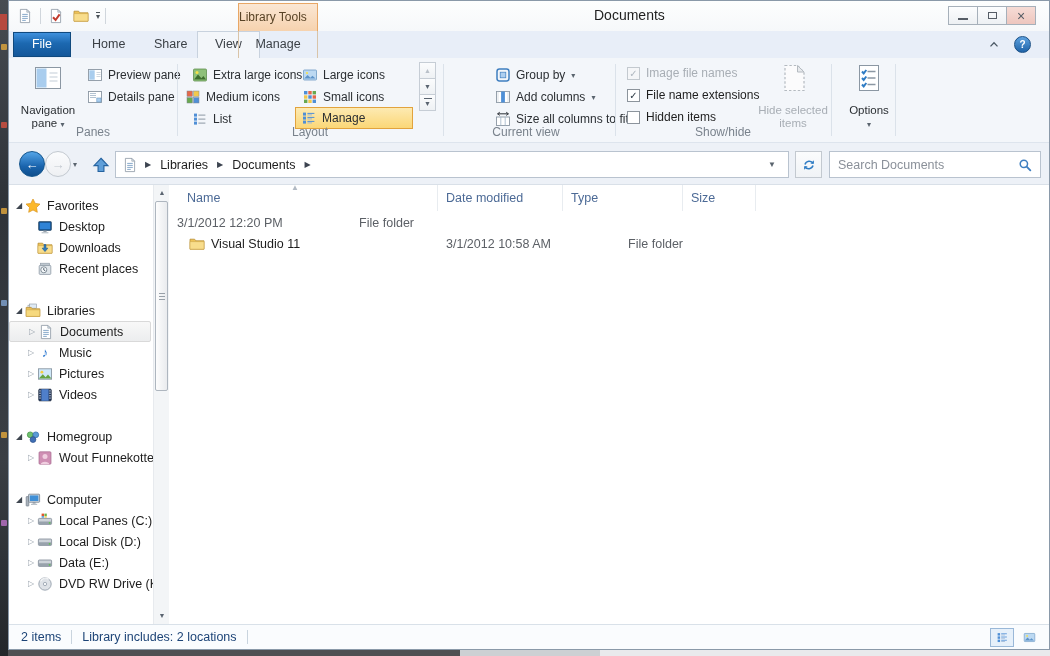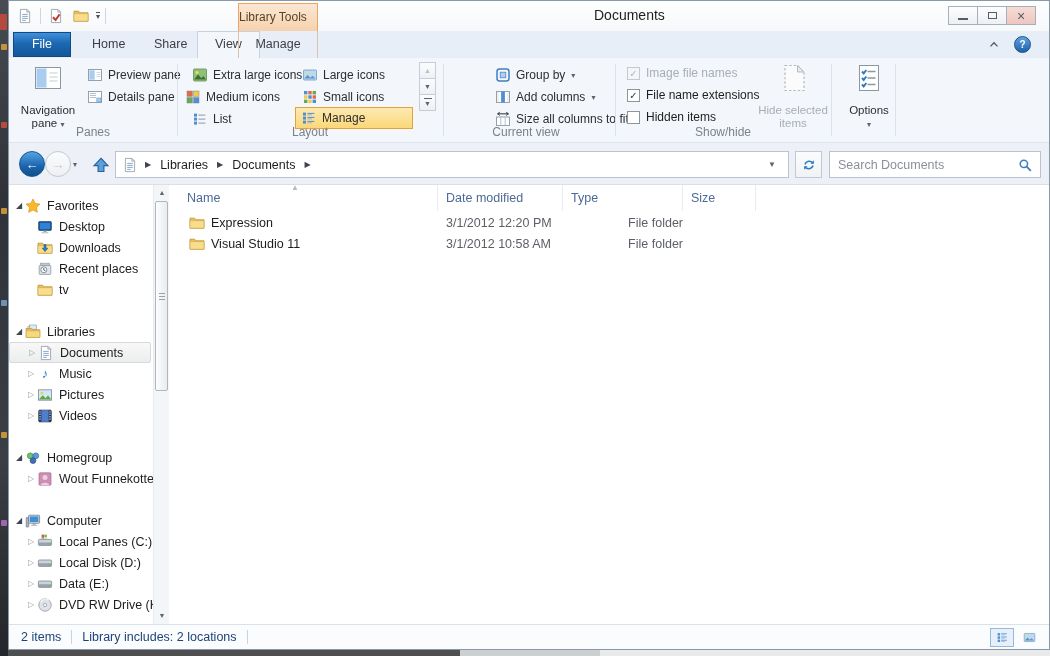--- a/index.html
+++ b/index.html
@@ -599,27 +599,20 @@
               </svg>
             <span>Downloads</span>
           </div>
           <div class="trow">
             <span class="sp24"></span>
               <svg class="ticon">
                 <use href="#s-recent"></use>
               </svg>
             <span>Recent places</span>
           </div>
-          <div class="trow">
-            <span class="sp24"></span>
-              <svg class="ticon">
-                <use href="#s-folder"></use>
-              </svg>
-            <span>tv</span>
-          </div>
         </div>
 
         <div class="tree-sec">
           <div class="trow">
             <span class="texp">◢</span>
             <svg class="ticon">
                 <use href="#s-lib"></use>
               </svg>
             <span>Libraries</span>
           </div>
@@ -727,27 +720,20 @@
       <div class="flist">
         <div class="flhead">
           <span class="sortmark">▲</span>
           <div class="fhcell name">Name</div>
           <div class="fhcell date">Date modified</div>
           <div class="fhcell type">Type</div>
           <div class="fhcell size">Size</div>
         </div>
         <div class="frows">
           <div class="frow">
-            <div class="fcell name">
-              <span class="sp"></span>
-              <svg class="ficon">
-                  <use href="#s-folder"></use>
-                </svg>
-              <span>Expression</span>
-            </div>
             <div class="fcell date">3/1/2012 12:20 PM</div>
             <div class="fcell type">File folder</div>
             <div class="fcell size"></div>
           </div>
           <div class="frow">
             <div class="fcell name">
               <span class="sp"></span>
               <svg class="ficon">
                   <use href="#s-folder"></use>
                 </svg>

